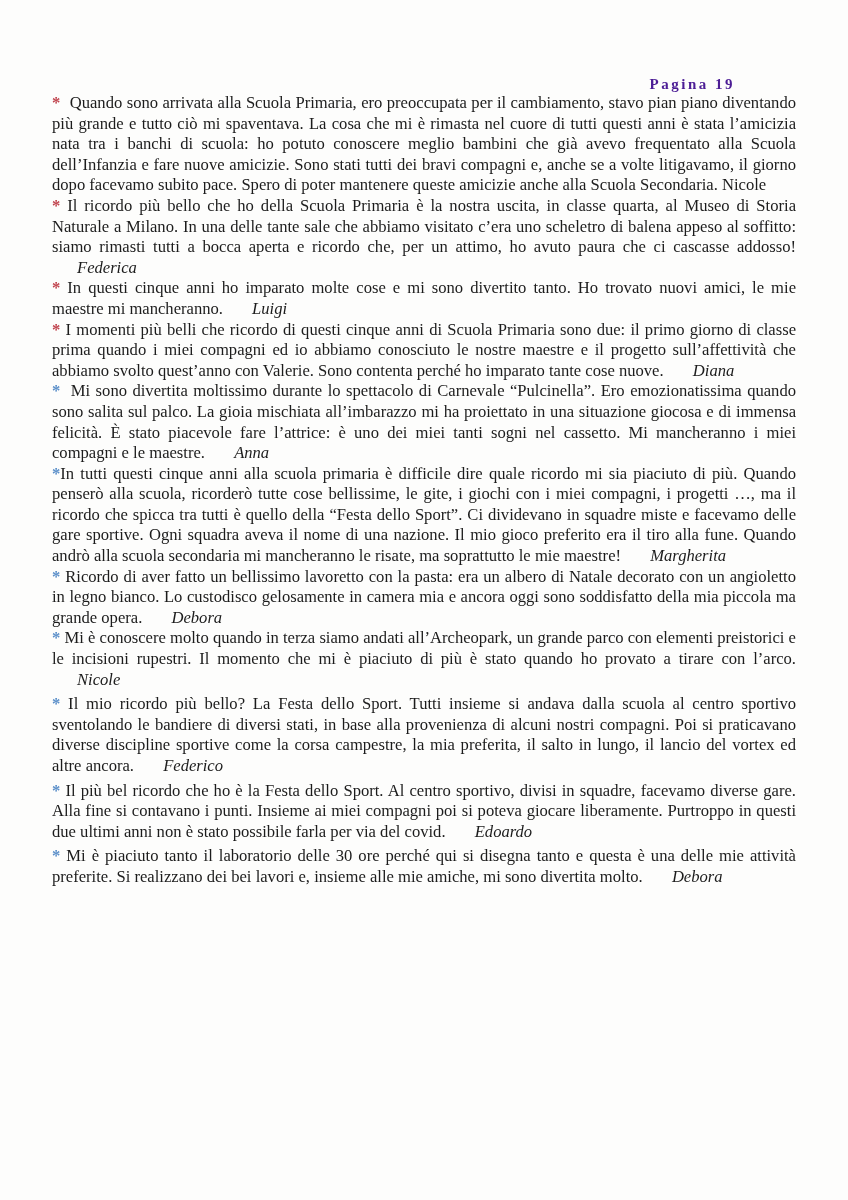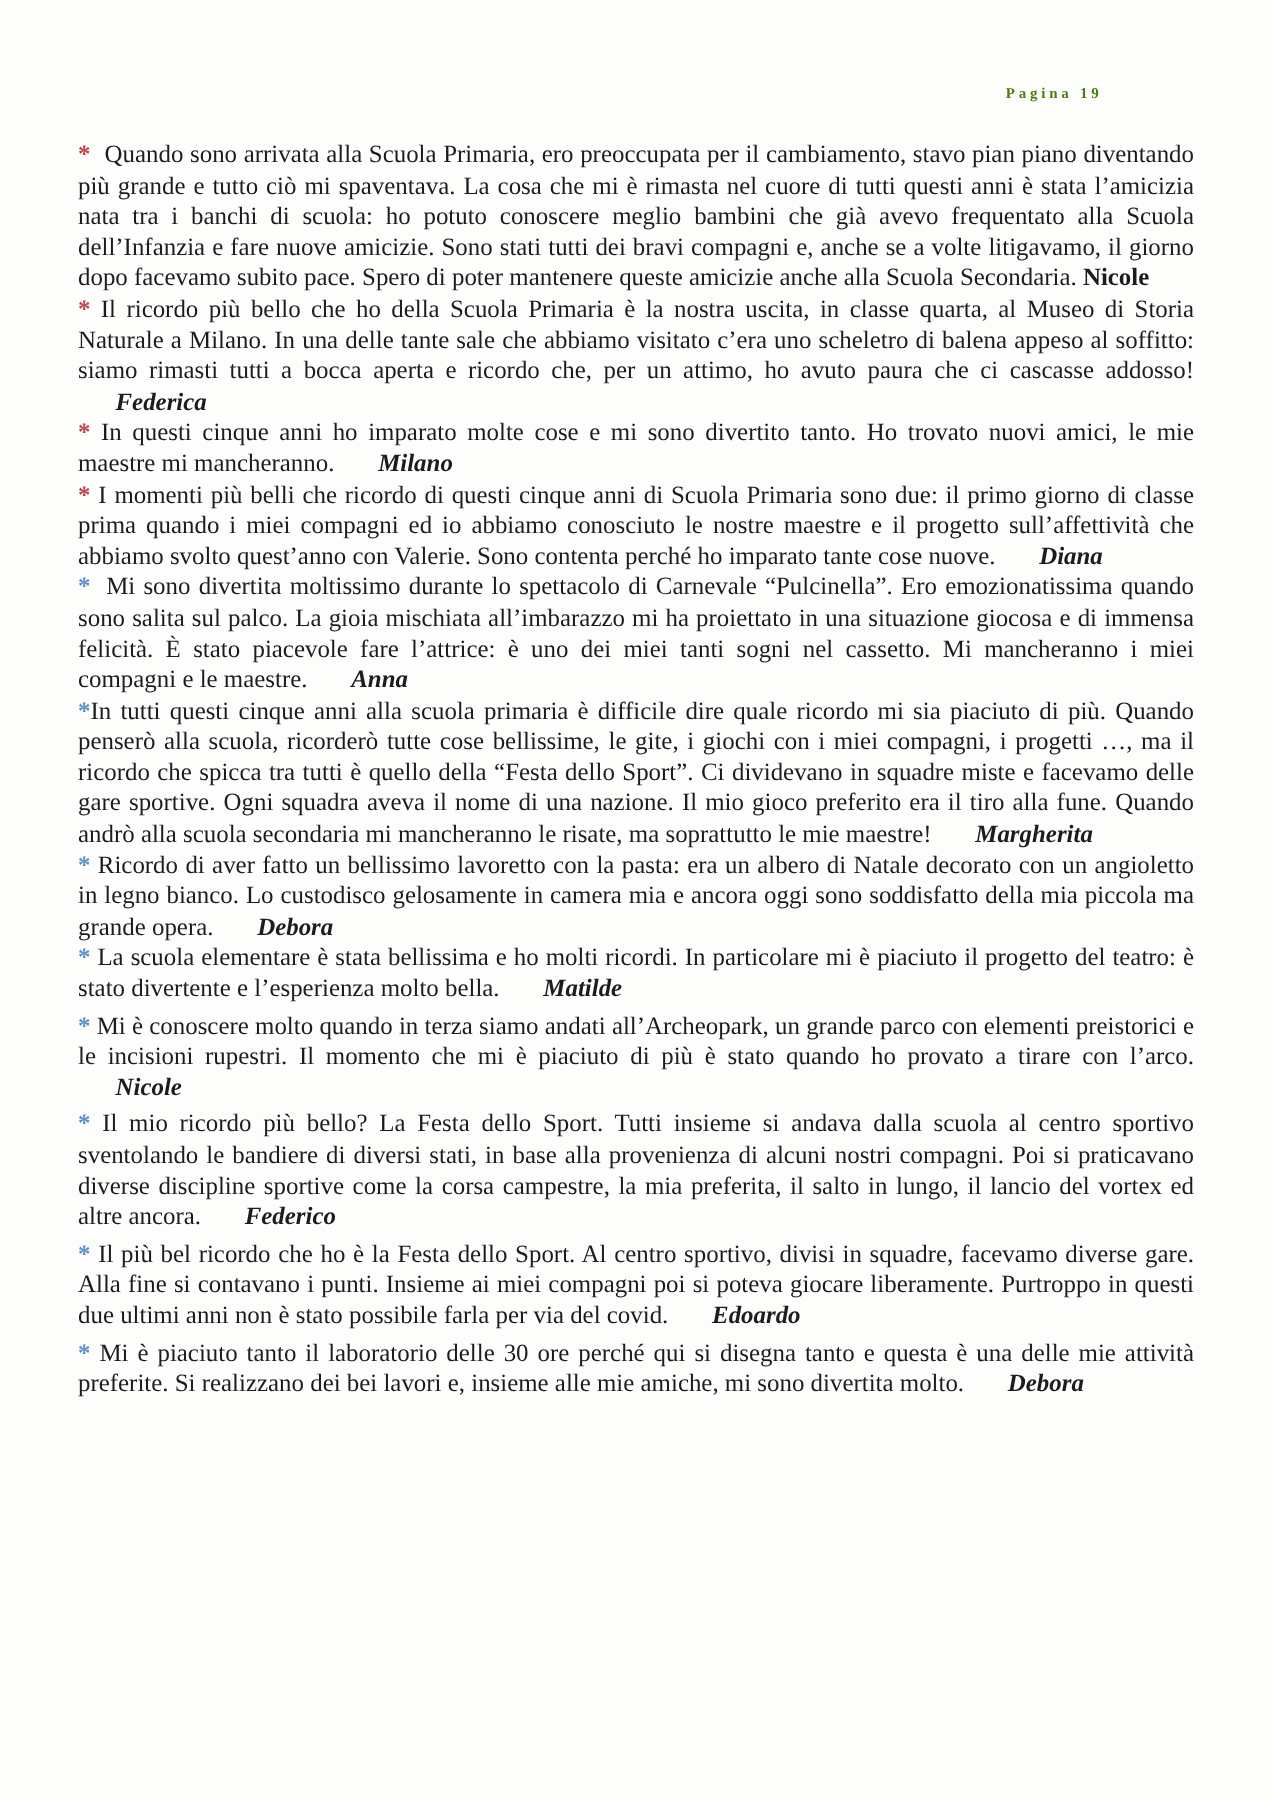--- a/index.html
+++ b/index.html
@@ -12,28 +12,28 @@
     width: 848px;
     height: 1200px;
     background: #fdfdfc;
     box-sizing: border-box;
     overflow: hidden;
     font-family: "Liberation Serif", "DejaVu Serif", serif;
     color: #1c1c1c;
   }
   .page-header {
     position: absolute;
-    top: 57px;
+    top: 76px;
     left: 0;
     right: 113px;
     text-align: right;
     font-weight: bold;
-    font-size: 10px;
+    font-size: 15px;
     letter-spacing: 2.5px;
-    color: #4d7c0f;
+    color: #4c1d95;
   }
   .memories {
     position: absolute;
     top: 93px;
     left: 52px;
     width: 744px;
   }
   .memory {
     margin: 0;
     font-size: 16.6px;
@@ -44,39 +44,38 @@
   .memory:nth-child(n+9) {
     margin-top: 4px;
   }
   .marker {
     font-weight: bold;
   }
   .marker.gap-wide {
     padding-right: 5px;
   }
   .author {
-    font-weight: bold;
+    font-weight: normal;
   }
   .author.bold-italic {
     font-style: italic;
     margin-left: 25px;
   }
 </style>
 </head>
 <body>
 
 <div class="page">
   <div class="page-header">Pagina 19</div>
   <div class="memories">
       <p class="memory"><span class="marker gap-wide" style="color: rgb(192, 68, 78);">*</span><span> Quando sono arrivata alla Scuola Primaria, ero preoccupata per il cambiamento, stavo pian piano diventando più grande e tutto ciò mi spaventava. La cosa che mi è rimasta nel cuore di tutti questi anni è stata l’amicizia nata tra i banchi di scuola: ho potuto conoscere meglio bambini che già avevo frequentato alla Scuola dell’Infanzia e fare nuove amicizie. Sono stati tutti dei bravi compagni e, anche se a volte litigavamo, il giorno dopo facevamo subito pace. Spero di poter mantenere queste amicizie anche alla Scuola Secondaria. </span><span class="author">Nicole</span></p>
       <p class="memory"><span class="marker" style="color: rgb(192, 68, 78);">*</span><span> Il ricordo più bello che ho della Scuola Primaria è la nostra uscita, in classe quarta, al Museo di Storia Naturale a Milano. In una delle tante sale che abbiamo visitato c’era uno scheletro di balena appeso al soffitto: siamo rimasti tutti a bocca aperta e ricordo che, per un attimo, ho avuto paura che ci cascasse addosso! </span><span class="author bold-italic">Federica</span></p>
-      <p class="memory"><span class="marker" style="color: rgb(192, 68, 78);">*</span><span> In questi cinque anni ho imparato molte cose e mi sono divertito tanto. Ho trovato nuovi amici, le mie maestre mi mancheranno. </span><span class="author bold-italic">Milano</span></p>
+      <p class="memory"><span class="marker" style="color: rgb(192, 68, 78);">*</span><span> In questi cinque anni ho imparato molte cose e mi sono divertito tanto. Ho trovato nuovi amici, le mie maestre mi mancheranno. </span><span class="author bold-italic">Luigi</span></p>
       <p class="memory"><span class="marker" style="color: rgb(192, 68, 78);">*</span><span> I momenti più belli che ricordo di questi cinque anni di Scuola Primaria sono due: il primo giorno di classe prima quando i miei compagni ed io abbiamo conosciuto le nostre maestre e il progetto sull’affettività che abbiamo svolto quest’anno con Valerie. Sono contenta perché ho imparato tante cose nuove. </span><span class="author bold-italic">Diana</span></p>
       <p class="memory"><span class="marker gap-wide" style="color: rgb(91, 143, 201);">*</span><span> Mi sono divertita moltissimo durante lo spettacolo di Carnevale “Pulcinella”. Ero emozionatissima quando sono salita sul palco. La gioia mischiata all’imbarazzo mi ha proiettato in una situazione giocosa e di immensa felicità. È stato piacevole fare l’attrice: è uno dei miei tanti sogni nel cassetto. Mi mancheranno i miei compagni e le maestre. </span><span class="author bold-italic">Anna</span></p>
       <p class="memory"><span class="marker" style="color: rgb(91, 143, 201);">*</span><span>In tutti questi cinque anni alla scuola primaria è difficile dire quale ricordo mi sia piaciuto di più. Quando penserò alla scuola, ricorderò tutte cose bellissime, le gite, i giochi con i miei compagni, i progetti …, ma il ricordo che spicca tra tutti è quello della “Festa dello Sport”. Ci dividevano in squadre miste e facevamo delle gare sportive. Ogni squadra aveva il nome di una nazione. Il mio gioco preferito era il tiro alla fune. Quando andrò alla scuola secondaria mi mancheranno le risate, ma soprattutto le mie maestre! </span><span class="author bold-italic">Margherita</span></p>
       <p class="memory"><span class="marker" style="color: rgb(91, 143, 201);">*</span><span> Ricordo di aver fatto un bellissimo lavoretto con la pasta: era un albero di Natale decorato con un angioletto in legno bianco. Lo custodisco gelosamente in camera mia e ancora oggi sono soddisfatto della mia piccola ma grande opera. </span><span class="author bold-italic">Debora</span></p>
-      <p class="memory"><span class="marker" style="color: rgb(91, 143, 201);">*</span><span> La scuola elementare è stata bellissima e ho molti ricordi. In particolare mi è piaciuto il progetto del teatro: è stato divertente e l’esperienza molto bella. </span><span class="author bold-italic">Matilde</span></p>
       <p class="memory"><span class="marker" style="color: rgb(91, 143, 201);">*</span><span> Mi è conoscere molto quando in terza siamo andati all’Archeopark, un grande parco con elementi preistorici e le incisioni rupestri. Il momento che mi è piaciuto di più è stato quando ho provato a tirare con l’arco. </span><span class="author bold-italic">Nicole</span></p>
       <p class="memory"><span class="marker" style="color: rgb(91, 143, 201);">*</span><span> Il mio ricordo più bello? La Festa dello Sport. Tutti insieme si andava dalla scuola al centro sportivo sventolando le bandiere di diversi stati, in base alla provenienza di alcuni nostri compagni. Poi si praticavano diverse discipline sportive come la corsa campestre, la mia preferita, il salto in lungo, il lancio del vortex ed altre ancora. </span><span class="author bold-italic">Federico</span></p>
       <p class="memory"><span class="marker" style="color: rgb(91, 143, 201);">*</span><span> Il più bel ricordo che ho è la Festa dello Sport. Al centro sportivo, divisi in squadre, facevamo diverse gare. Alla fine si contavano i punti. Insieme ai miei compagni poi si poteva giocare liberamente. Purtroppo in questi due ultimi anni non è stato possibile farla per via del covid. </span><span class="author bold-italic">Edoardo</span></p>
       <p class="memory"><span class="marker" style="color: rgb(91, 143, 201);">*</span><span> Mi è piaciuto tanto il laboratorio delle 30 ore perché qui si disegna tanto e questa è una delle mie attività preferite. Si realizzano dei bei lavori e, insieme alle mie amiche, mi sono divertita molto. </span><span class="author bold-italic">Debora</span></p>
     </div>
 </div>
 
 </body></html>

